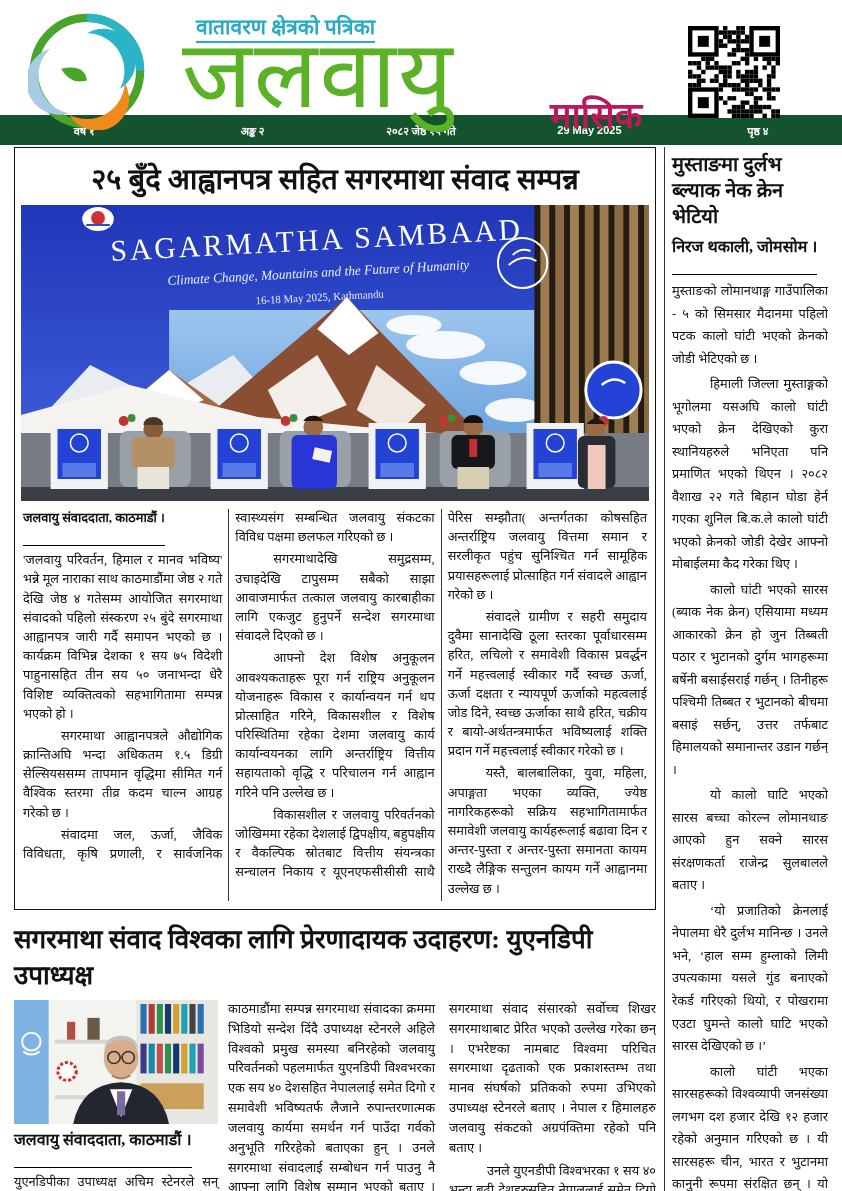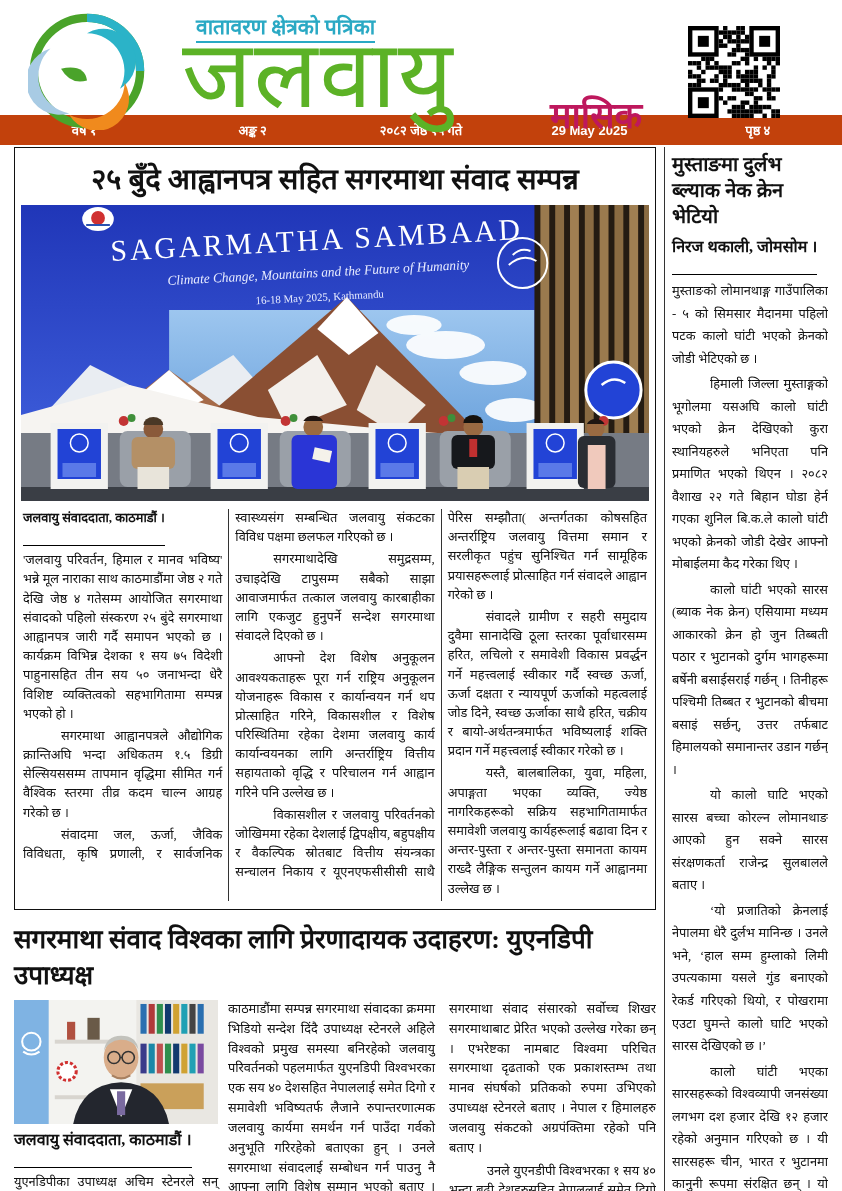--- a/index.html
+++ b/index.html
@@ -7,21 +7,21 @@
 
   
   .masthead{position:relative;height:115px;}
   .logo{position:absolute;left:28px;top:12px;width:118px;height:118px;}
   .tagline{position:absolute;left:196px;top:12px;color:#2aa9c4;font-weight:bold;font-size:21px;border-bottom:2px solid #2aa9c4;padding-bottom:1px;font-family:"Liberation Serif",serif;}
   .main-title{position:absolute;left:182px;top:26px;color:#5cb226;font-size:94px;font-weight:normal;line-height:1.05;letter-spacing:2px;}
   .monthly{position:absolute;left:550px;top:90px;color:#be185d;font-size:36px;font-weight:bold;}
   .qr{position:absolute;right:62px;top:26px;width:92px;height:92px;background:#fff;}
 
   
-  .infobar{height:30px;background:#c2410c;color:#fff;display:flex;align-items:center;font-size:13px;font-weight:bold;}
+  .infobar{height:30px;background:#14532d;color:#fff;display:flex;align-items:center;font-size:11px;font-weight:bold;}
   .infobar span{flex:1;text-align:center;}
   .date-en{font-family:"Liberation Sans",sans-serif;}
 
   
   .content{display:flex;padding:2px 14px 0;gap:8px;align-items:stretch;}
   .main-col{width:642px;flex:none;}
   .side-col{flex:1;border-left:1px solid #333;padding-left:7px;min-width:0;}
 
   
   .article-box{border:1.5px solid #111;}

